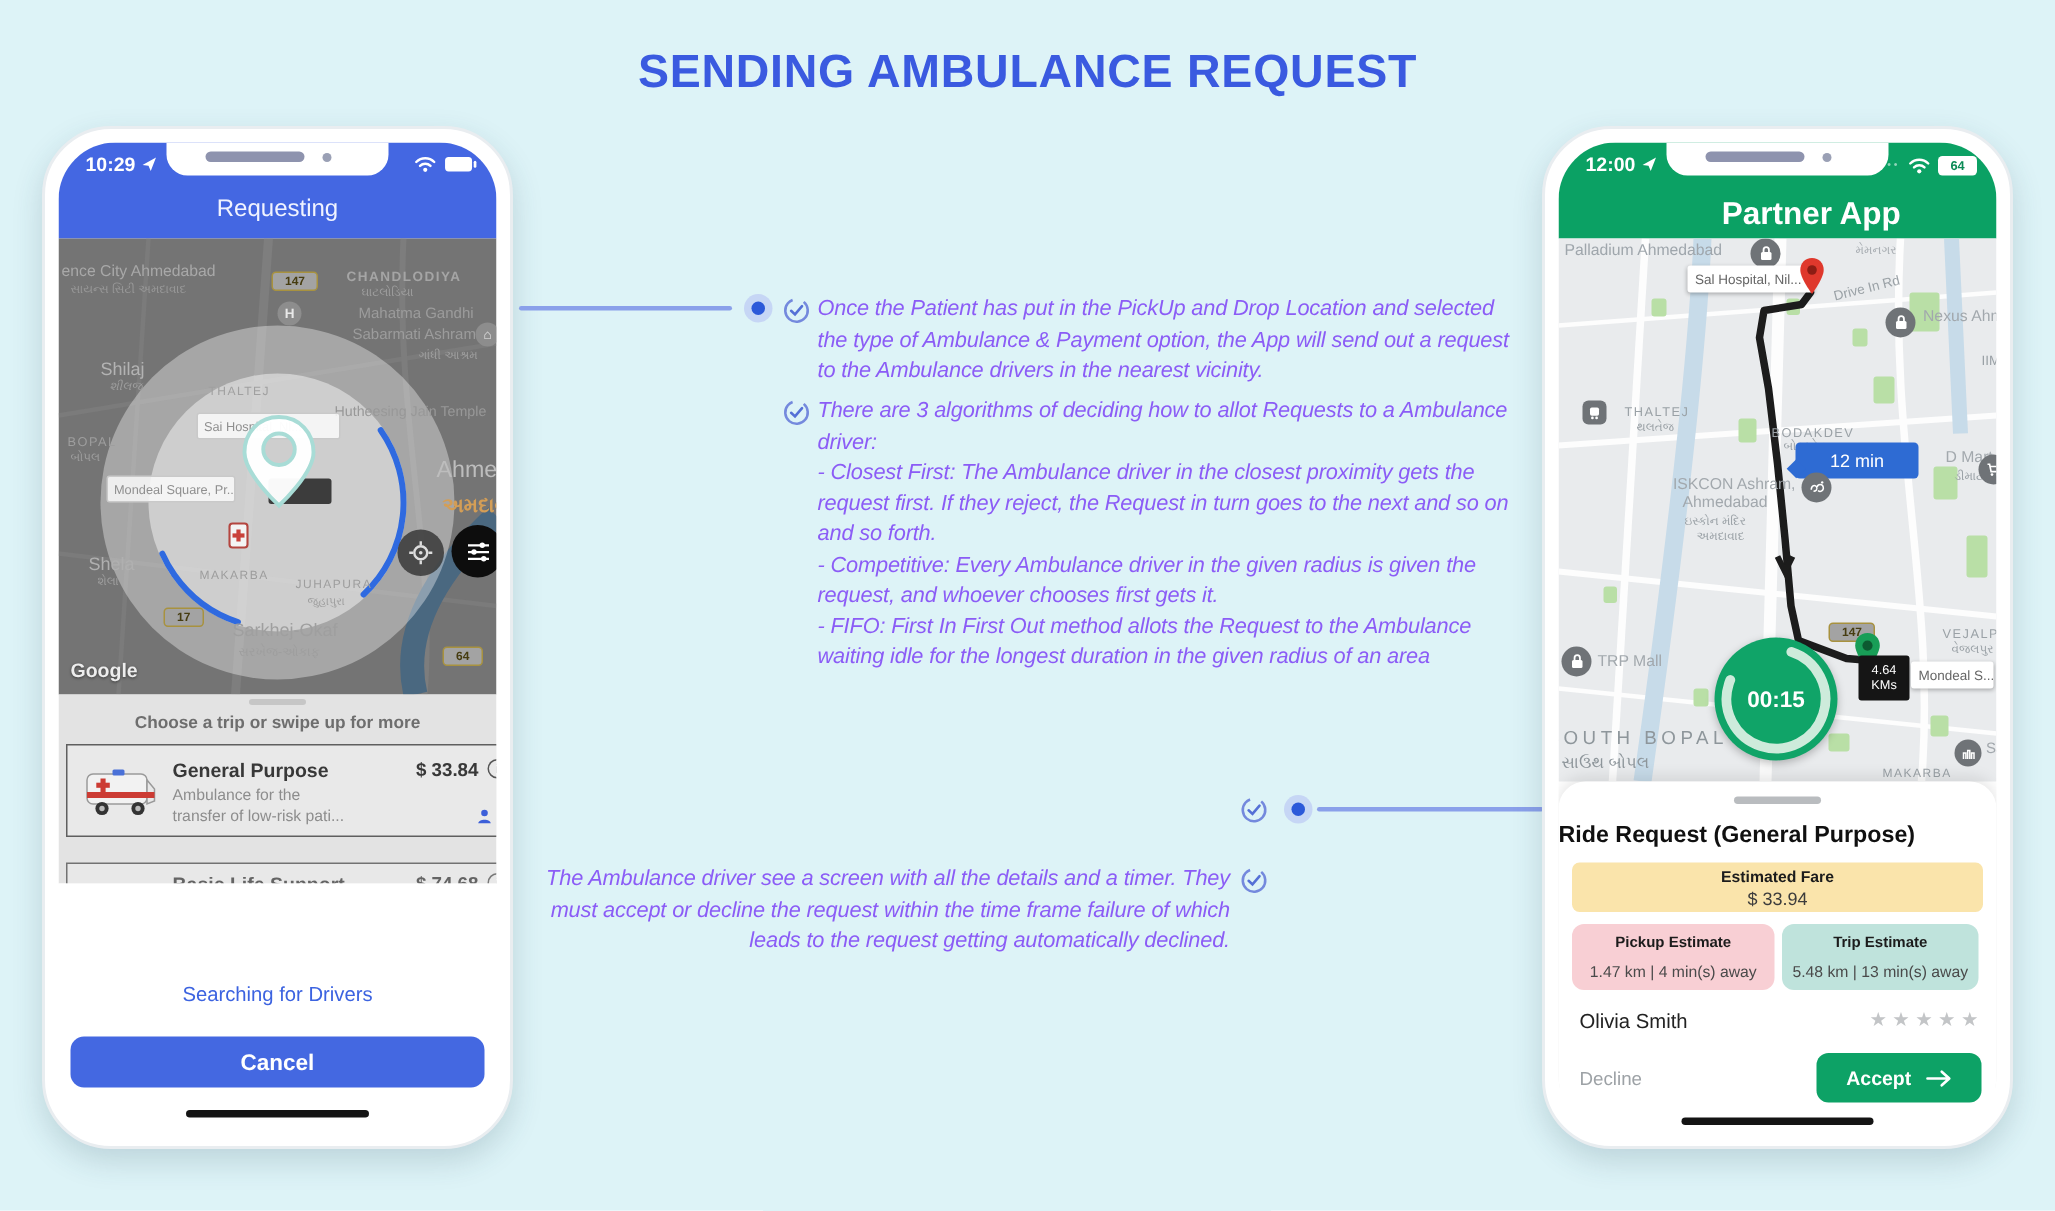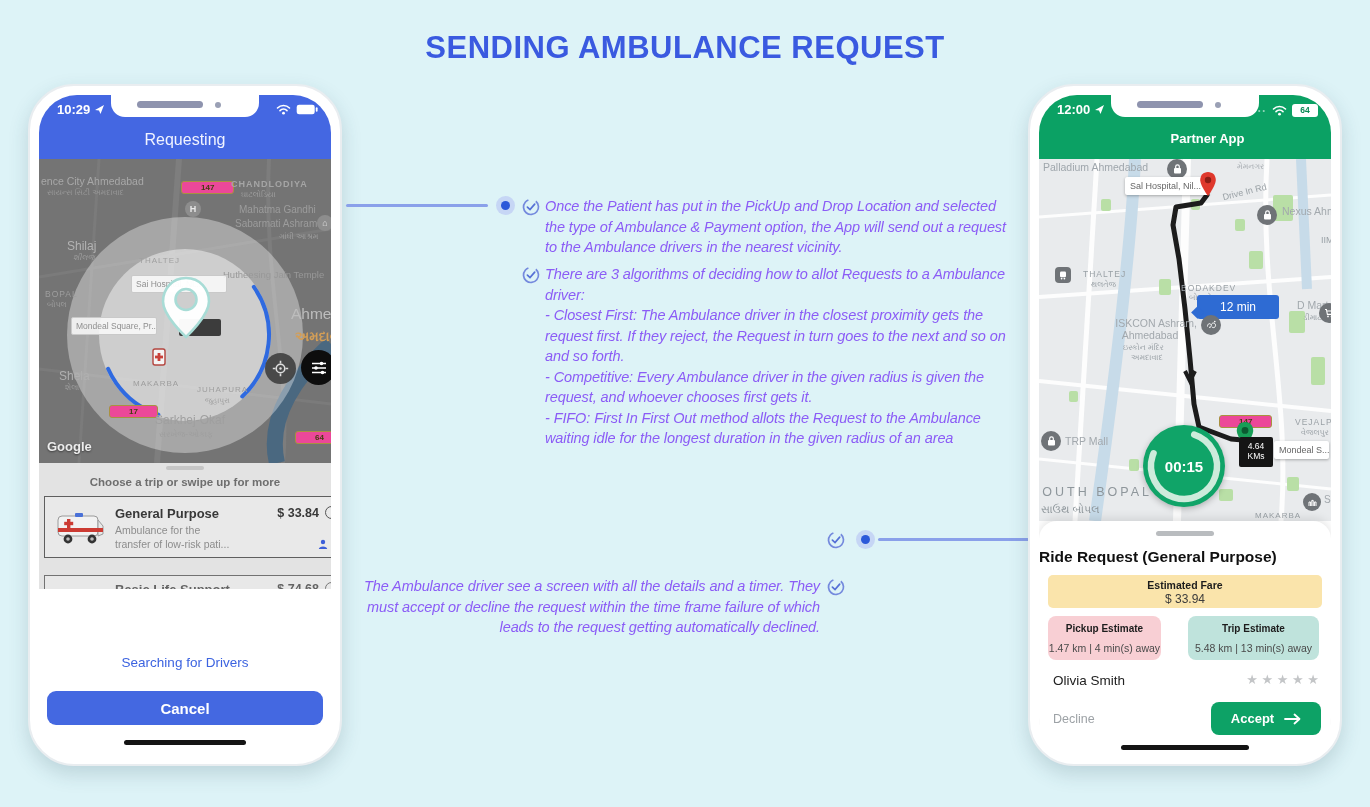--- a/index.html
+++ b/index.html
@@ -21,22 +21,22 @@
   .notch .pill { position:absolute; left:26px; top:6px; width:66px; height:7px; border-radius:4px; background:#8e93ae; }
   .notch .cam { position:absolute; left:104px; top:7px; width:6px; height:6px; border-radius:50%; background:#9aa0b5; }
 
   .statusbar-time { position:absolute; left:18px; top:7px; color:#fff; font-size:13px; font-weight:bold; display:flex; gap:4px; align-items:center; }
   .statusbar-right { position:absolute; right:13px; top:9px; display:flex; gap:5px; align-items:center; }
   .hdr-title { position:absolute; left:0; right:0; top:36px; text-align:center; color:#f0f3ff; font-size:16px; }
 
   
   .map-dark { position:absolute; left:0; top:64px; width:100%; height:304px; background:#747474; overflow:hidden; }
   .ml { position:absolute; color:#9e9e9e; white-space:nowrap; }
-  .shield { position:absolute; background:#ec4899; border:1px solid #a8923f; border-radius:3px;
-            font-size:8px; font-weight:bold; color:#463c10; padding:1px 19px; line-height:9px; }
+  .shield { position:absolute; background:#a3a3a3; border:1px solid #a8923f; border-radius:3px;
+            font-size:8px; font-weight:bold; color:#463c10; padding:1px 8px; line-height:9px; }
   .poi { position:absolute; width:16px; height:16px; border-radius:50%; background:#8d8d8d; color:#e8e8e8;
          font-size:9px; font-weight:bold; display:flex; align-items:center; justify-content:center; }
   .map-label-box { position:absolute; background:rgba(250,250,250,.85); border:1px solid #c9c9c9; border-radius:2px;
                    font-size:8.5px; color:#8f8f8f; padding:3px 4px; white-space:nowrap; overflow:hidden; }
   .circle-outer { position:absolute; left:28px; top:58px; width:236px; height:236px; border-radius:50%; background:rgba(255,255,255,.36); }
   .circle-inner { position:absolute; left:60px; top:90px; width:172px; height:172px; border-radius:50%; background:rgba(255,255,255,.45); }
   .round-btn { position:absolute; border-radius:50%; display:flex; align-items:center; justify-content:center; }
 
   
   .grey-sheet { position:absolute; left:0; top:368px; width:100%; height:126px; background:#e3e3e3; overflow:hidden; }
@@ -287,21 +287,21 @@
         </div>
         <div class="statusbar-right">
           <span style="font-size:7px;color:rgba(255,255,255,.55);letter-spacing:2px;">••••</span>
           <svg width="15" height="11" viewBox="0 0 15 11">
             <path d="M1.5 4 A8.5 8.5 0 0 1 13.5 4" stroke="#fff" fill="none" stroke-width="1.6" stroke-linecap="round"></path>
             <path d="M4 6.6 A5 5 0 0 1 11 6.6" stroke="#fff" fill="none" stroke-width="1.6" stroke-linecap="round"></path>
             <circle cx="7.5" cy="9.2" r="1.4" fill="#fff"></circle>
           </svg>
           <div style="position:relative;width:26px;height:13px;background:#fff;border-radius:3px;text-align:center;font-size:8.5px;font-weight:bold;color:#0a8a55;line-height:13px;">64</div>
         </div>
-        <div class="hdr-title" style="font-weight:bold;font-size:13px;color:#fff;padding-left:45px;">Partner App</div>
+        <div class="hdr-title" style="font-weight:bold;font-size:21px;color:#fff;padding-left:45px;">Partner App</div>
       </div>
 
       <div class="notch">
         <div class="pill"></div>
         <div class="cam"></div>
       </div>
 
       <div class="map-light">
         <svg class="abs" style="left:0;top:0;" width="292" height="362">
           <path d="M148 0 L138 362" stroke="#fdfdfd" stroke-width="8" fill="none"></path>
@@ -438,21 +438,21 @@
 
       <div class="sheet-r">
         <div class="abs" style="left:50%;transform:translateX(-50%);top:10px;width:58px;height:5px;border-radius:3px;background:#b9bcbf;"></div>
         <div class="abs" style="left:0;right:0;top:27px;font-size:15.5px;font-weight:bold;color:#101010;">Ride Request (General Purpose)</div>
 
         <div class="pill-box" style="left:9px;right:9px;top:54px;height:33px;background:#fae4ab;border-radius:5px;">
           <div style="font-size:10.5px;font-weight:bold;color:#1c1c1c;margin-top:4px;">Estimated Fare</div>
           <div style="font-size:12px;color:#3c3c3c;margin-top:1px;">$ 33.94</div>
         </div>
 
-        <div class="pill-box" style="left:9px;top:95px;width:113px;height:44px;background:#f8cfd4;">
+        <div class="pill-box" style="left:9px;top:95px;width:135px;height:44px;background:#f8cfd4;">
           <div class="lbl">Pickup Estimate</div>
           <div class="val">1.47 km | 4 min(s) away</div>
         </div>
         <div class="pill-box" style="left:149px;top:95px;width:131px;height:44px;background:#bfe3dc;">
           <div class="lbl">Trip Estimate</div>
           <div class="val">5.48 km | 13 min(s) away</div>
         </div>
 
         <div class="abs" style="left:14px;top:152px;font-size:13.5px;color:#222;text-align:right;">Olivia Smith</div>
         <div class="abs" style="right:12px;top:151px;font-size:13px;color:#c3c5c7;">★ ★ ★ ★ ★</div>

